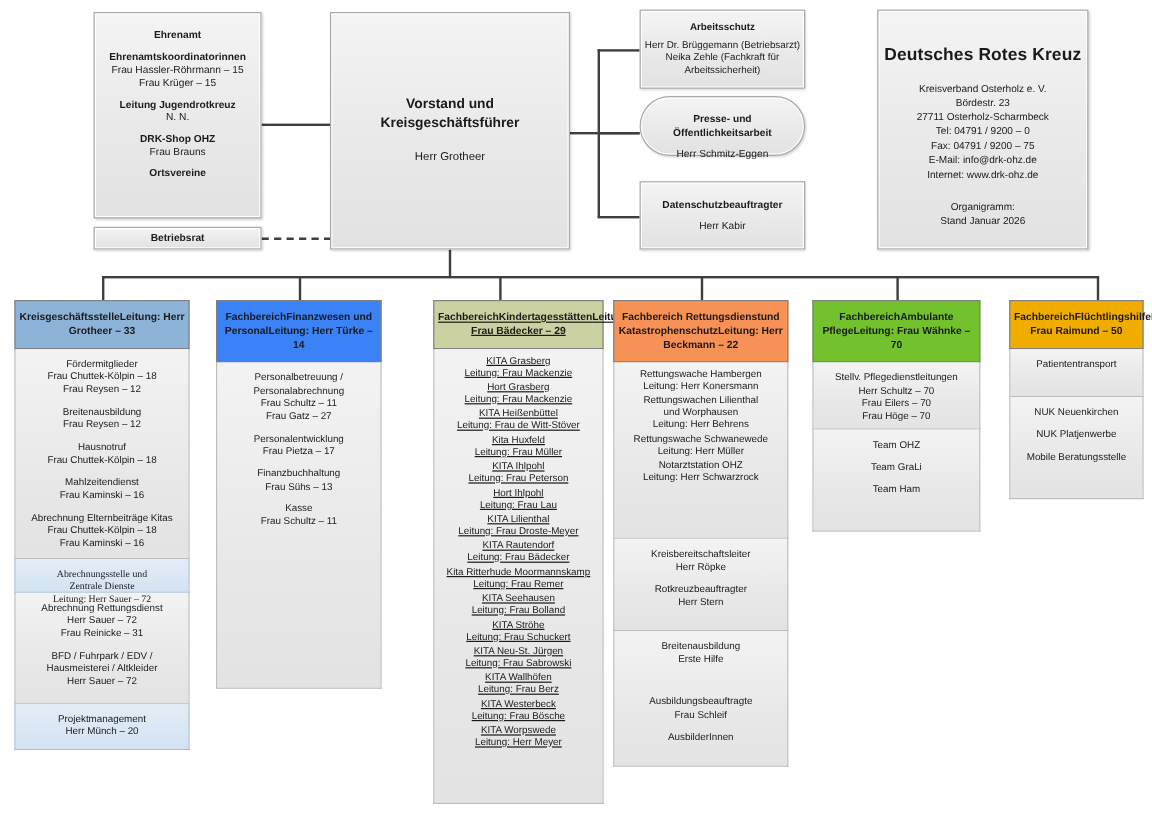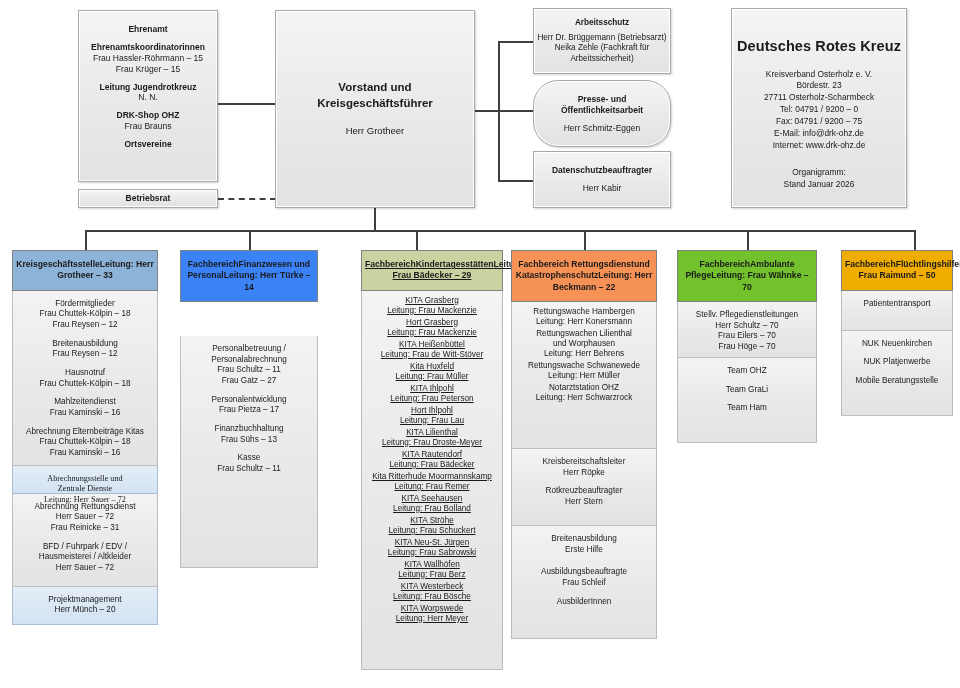--- a/index.html
+++ b/index.html
@@ -36,21 +36,21 @@
   
   #ehrenamt{left:78px;top:10px;width:140px;height:172px;padding-top:13px;font-size:8.5px;}
   #betriebsrat{left:78px;top:189px;width:140px;height:19px;
     display:flex;align-items:center;justify-content:center;font-weight:bold;font-size:8.5px;}
   #vorstand{left:275px;top:10px;width:200px;height:198px;
     display:flex;flex-direction:column;align-items:center;justify-content:center;font-size:11px;}
   #vorstand .head{font-weight:bold;font-size:11.5px;line-height:1.35;}
   #vorstand .sub{margin-top:14px;font-size:9.5px;}
 
   #arbeitsschutz{left:533px;top:8px;width:138px;height:66px;padding-top:9px;font-size:8.2px;}
-  #presse{left:533px;top:80px;width:138px;height:67px;padding-top:13px;font-size:8.5px;border-radius:25px;}
+  #presse{left:533px;top:80px;width:138px;height:50px;padding-top:13px;font-size:8.5px;border-radius:25px;}
   #datenschutz{left:533px;top:151px;width:138px;height:57px;padding-top:13px;font-size:8.5px;}
 
   #drk{left:731px;top:8px;width:176px;height:200px;padding-top:28px;font-size:8.4px;}
   #drk .title{font-weight:bold;font-size:14.5px;letter-spacing:.1px;}
   #drk .addr{margin-top:13px;line-height:1.42;}
   #drk .stand{margin-top:15px;line-height:1.42;}
 
   
   .line{position:absolute;background:#3f3f3f;}
   .h{height:1.5px;}
@@ -227,21 +227,21 @@
       </div>
       <div class="panel accent" style="height: 38px;">
         <div>
           <span class="t">Projektmanagement</span>
           <span class="t">Herr Münch – 20</span>
         </div>
       </div>
     </div>
   <div class="col" id="col2">
       <div class="dept-head" style="background: #3b82f6;"><span class="t">Fachbereich</span><span class="t">Finanzwesen und Personal</span><span class="t">Leitung:  Herr Türke – 14</span></div>
-      <div class="panel" style="height: 232px; margin-top: 34px;">
+      <div class="panel" style="height: 272px;">
         <div>
           <span class="t">Personalbetreuung /</span>
           <span class="t">Personalabrechnung</span>
           <span class="t">Frau Schultz – 11</span>
           <span class="t">Frau Gatz – 27</span>
         </div>
         <div style="margin-top: 8px;">
           <span class="t">Personalentwicklung</span>
           <span class="t">Frau Pietza – 17</span>
         </div>
@@ -349,21 +349,21 @@
         <div style="margin-top: 8px;">
           <span class="t">Rotkreuzbeauftragter</span>
           <span class="t">Herr Stern</span>
         </div>
       </div>
       <div class="panel" style="height: 113px;">
         <div>
           <span class="t">Breitenausbildung</span>
           <span class="t">Erste Hilfe</span>
         </div>
-        <div style="margin-top: 12px;">
+        <div style="margin-top: 25px;">
           <span class="t">Ausbildungsbeauftragte</span>
           <span class="t">Frau Schleif</span>
         </div>
         <div style="margin-top: 8px;">
           <span class="t">AusbilderInnen</span>
         </div>
       </div>
     </div>
   <div class="col" id="col5">
       <div class="dept-head" style="background: rgb(114, 193, 45);"><span class="t">Fachbereich</span><span class="t">Ambulante Pflege</span><span class="t">Leitung: Frau Wähnke – 70</span></div>

